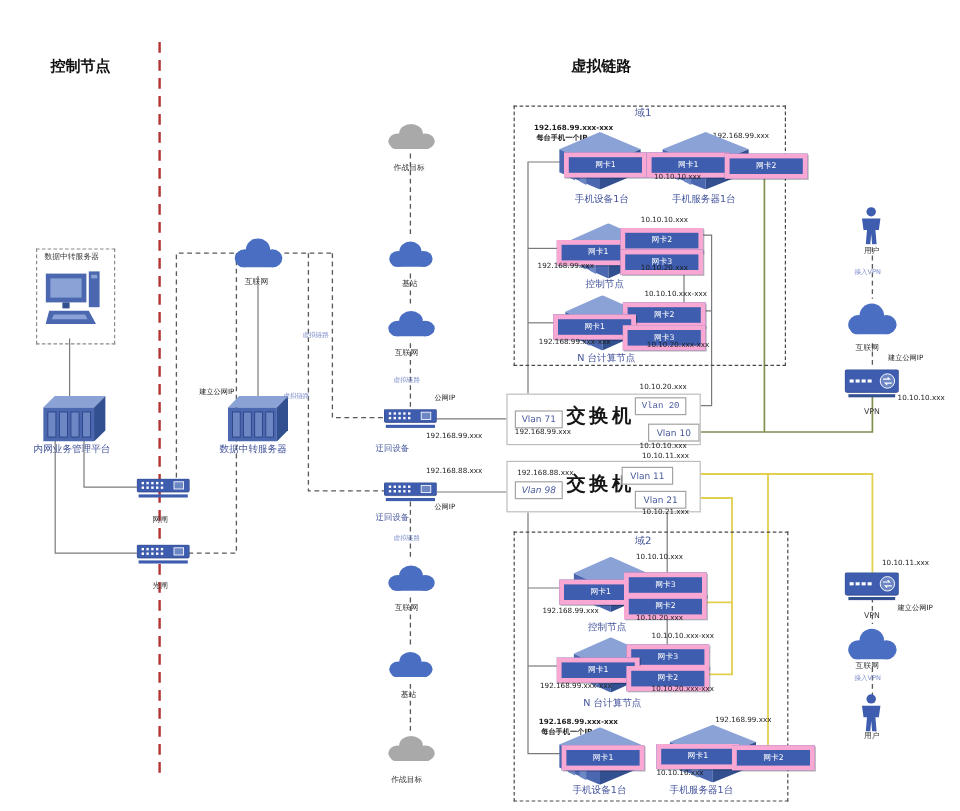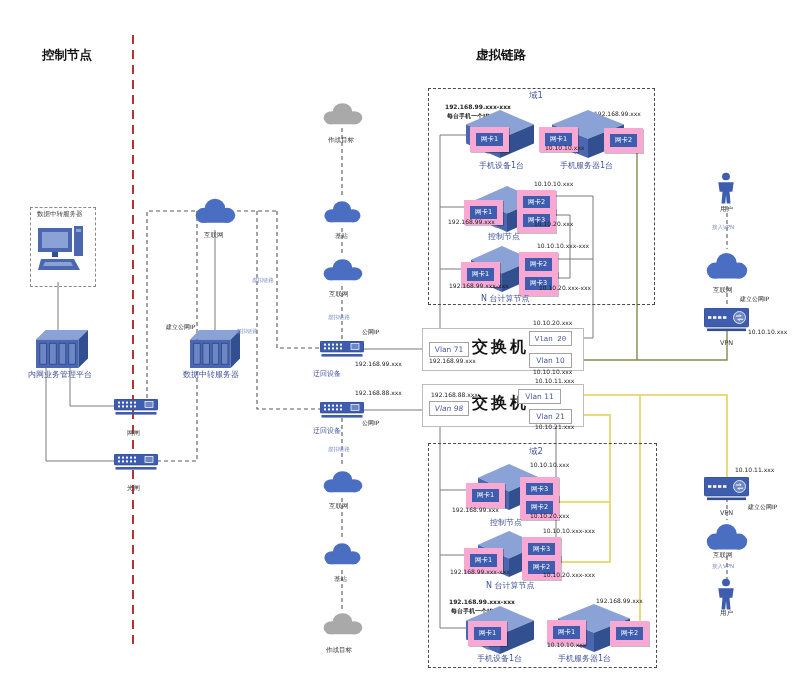--- a/index.html
+++ b/index.html
@@ -12,22 +12,22 @@
   .ip{font-size:6px;color:#1d1d1d;}
   .ipb{font-size:6px;font-weight:bold;color:#1d1d1d;}
   .vlink{font-size:5.5px;color:#7b8cc9;}
   .domname{font-size:8.5px;color:#44549c;}
   .zbox{position:absolute;border:1.5px dashed #8a8a8a;background:#fff0;}
   .dombox{position:absolute;border:1.5px dashed #4a4a4a;background:#fff0;}
   .swbox{position:absolute;background:#fff;border:1px solid #bdbdbd;}
   .swname{position:absolute;font-size:16px;font-weight:bold;color:#161616;letter-spacing:3px;white-space:nowrap;}
   .vlan{position:absolute;background:#fff;border:1px solid #a3a3a3;color:#4a5a9c;font-size:7.5px;
         display:flex;align-items:center;justify-content:center;white-space:nowrap;}
-  .tag{position:absolute;background:#3f5dae;border:6px solid #f9a8d4;color:#fff;font-size:6.5px;
-       line-height:1;padding:3px 5px;white-space:nowrap;box-shadow:1px 1px 0 rgba(0,0,0,.25);}
+  .tag{position:absolute;background:#3f5dae;border:4px solid #f9a8d4;color:#fff;font-size:6.5px;
+       line-height:1;padding:3px 22px;white-space:nowrap;box-shadow:1px 1px 0 rgba(0,0,0,.25);}
   .icon{position:absolute;}
   .icon svg{display:block;width:100%;height:100%;}
   .wires{position:absolute;left:0;top:0;pointer-events:none;}
 </style>
 </head>
 <body>
 
 <div class="stage">
 
   <svg class="wires" width="800" height="676">
@@ -296,21 +296,21 @@
       </svg>
     </div>
   <div class="t capsm" style="left:326px;top:647px;">作战目标</div>
 
   <div class="swbox" style="left:422px;top:328px;width:160px;height:41px;"></div>
   <div class="swname" style="left:472px;top:337px;">交换机</div>
   <div class="vlan" style="left:429px;top:342px;width:38px;height:13px;">Vlan 71</div>
   <div class="t ip" style="left:429px;top:358px;">192.168.99.xxx</div>
   <div class="t ip" style="left:533px;top:320px;">10.10.20.xxx</div>
   <div class="vlan" style="left:529px;top:331px;width:41px;height:13px;font-family:Liberation Mono, monospace;">Vlan 20</div>
-  <div class="vlan" style="left:529px;top:353px;width:41px;height:13px;">Vlan 10</div>
+  <div class="vlan" style="left:540px;top:353px;width:41px;height:13px;">Vlan 10</div>
   <div class="t ip" style="left:533px;top:369px;">10.10.10.xxx</div>
 
   <div class="swbox" style="left:422px;top:384px;width:160px;height:41px;"></div>
   <div class="swname" style="left:472px;top:393px;">交换机</div>
   <div class="t ip" style="left:431px;top:392px;">192.168.88.xxx</div>
   <div class="vlan" style="left:429px;top:401px;width:38px;height:13px;font-style:italic;">Vlan 98</div>
   <div class="t ip" style="left:535px;top:378px;">10.10.11.xxx</div>
   <div class="vlan" style="left:518px;top:389px;width:41px;height:13px;">Vlan 11</div>
   <div class="vlan" style="left:529px;top:409px;width:41px;height:13px;">Vlan 21</div>
   <div class="t ip" style="left:535px;top:424px;">10.10.21.xxx</div>

